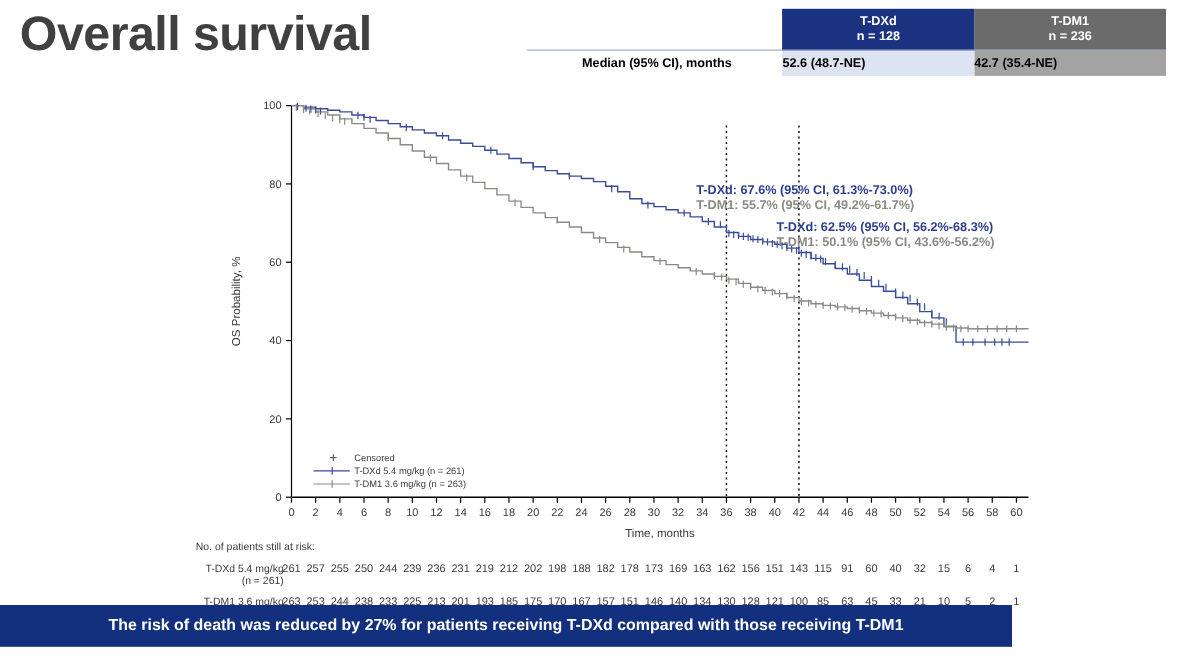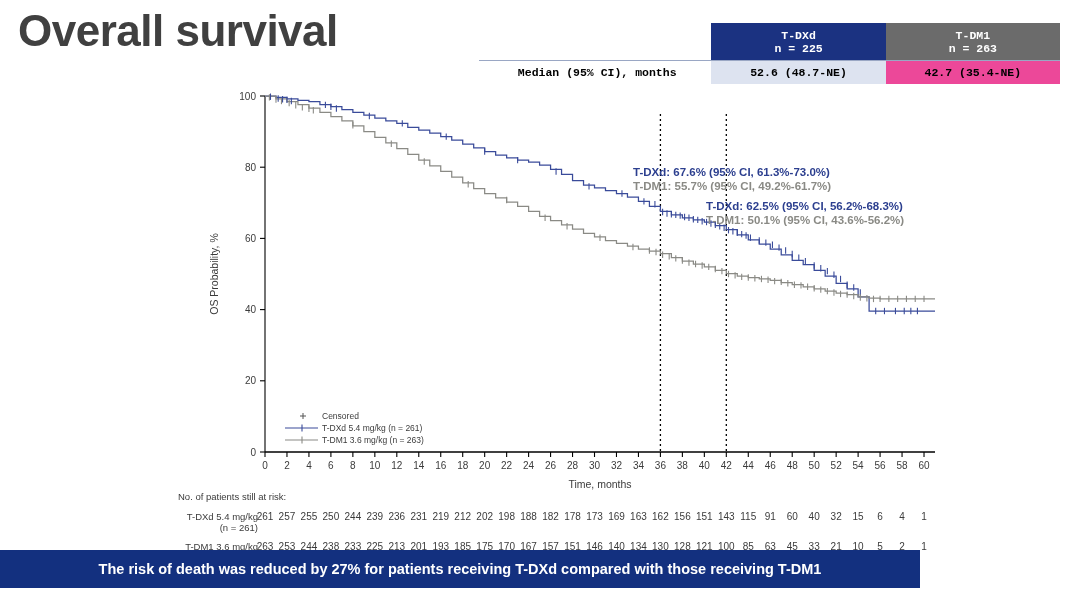--- a/index.html
+++ b/index.html
@@ -7,36 +7,36 @@
     width:1080px;height:602px;background:#ffffff;position:relative;
     font-family:"Liberation Sans", sans-serif;overflow:hidden;
   }
   
   #slide-title{
     position:absolute;left:18px;top:6px;
     font-size:44px;font-weight:bold;color:#404040;letter-spacing:-0.5px;
   }
   
   #summary-table{
-    position:absolute;left:479px;top:23px;width:581px;
-    border-collapse:collapse;font-size:11.5px;color:#000;font-family:Liberation Mono, monospace;
+    position:absolute;left:479px;top:8px;width:581px;
+    border-collapse:collapse;font-size:11.5px;color:#000;
   }
   #summary-table td{padding:0;vertical-align:middle;}
   .th-blank{width:232px;}
   .th-dxd,.th-dm1{
     width:174px;text-align:center;color:#fff;font-weight:bold;
     height:37px;line-height:13px;font-size:11.5px;
   }
   .th-dxd{background:#1b3281;}
   .th-dm1{background:#6b6b6b;margin-left:40px;}
   .row-label{font-weight:bold;text-align:center;padding-left:4px !important;height:23px;}
-  .cell-val{text-align:center;height:23px;font-weight:bold;}
+  .cell-val{text-align:left;height:23px;font-weight:bold;}
   .cell-val.plain{font-weight:normal;}
   .tint-blue{background:#dde3f0;}
-  .tint-gray{background:#ec4899;}
+  .tint-gray{background:#a3a3a3;}
   .rule-top td{border-top:1.4px solid #9aa7c4;}
   .rule td{border-top:1.2px solid #555;}
   .rule-bottom td{border-top:1.2px solid #555;border-bottom:1.4px solid #9aa7c4;}
   
   #chart-area{position:absolute;left:0;top:80px;width:1080px;height:470px;}
   #km-svg{display:block;}
   .ann{font-size:11.5px;font-weight:bold;}
   .axis-num{font-size:10px;fill:#3b3b3b;}
   .axis-title{font-size:10.5px;fill:#3b3b3b;}
   .legend-txt{font-size:8.5px;fill:#3b3b3b;}
@@ -53,25 +53,25 @@
 <body>
 
 <div id="slide-title">Overall survival</div>
 
 <table id="summary-table">
   <tbody>
     <tr>
       <td class="th-blank"></td>
       <td class="th-dxd" style="background: rgb(27, 50, 129);">
         <div>T-DXd</div>
-        <div>n = 225</div>
+        <div>n = 128</div>
       </td>
       <td class="th-dm1" style="background: rgb(107, 107, 107);">
         <div>T-DM1</div>
-        <div>n = 263</div>
+        <div>n = 236</div>
       </td>
     </tr>
     <tr class="rule-top">
       <td class="row-label">Median (95% CI), months</td>
       <td class="cell-val tint-blue">52.6 (48.7-NE)</td>
       <td class="cell-val tint-gray">42.7 (35.4-NE)</td>
     </tr>
   </tbody>
 </table>
 

